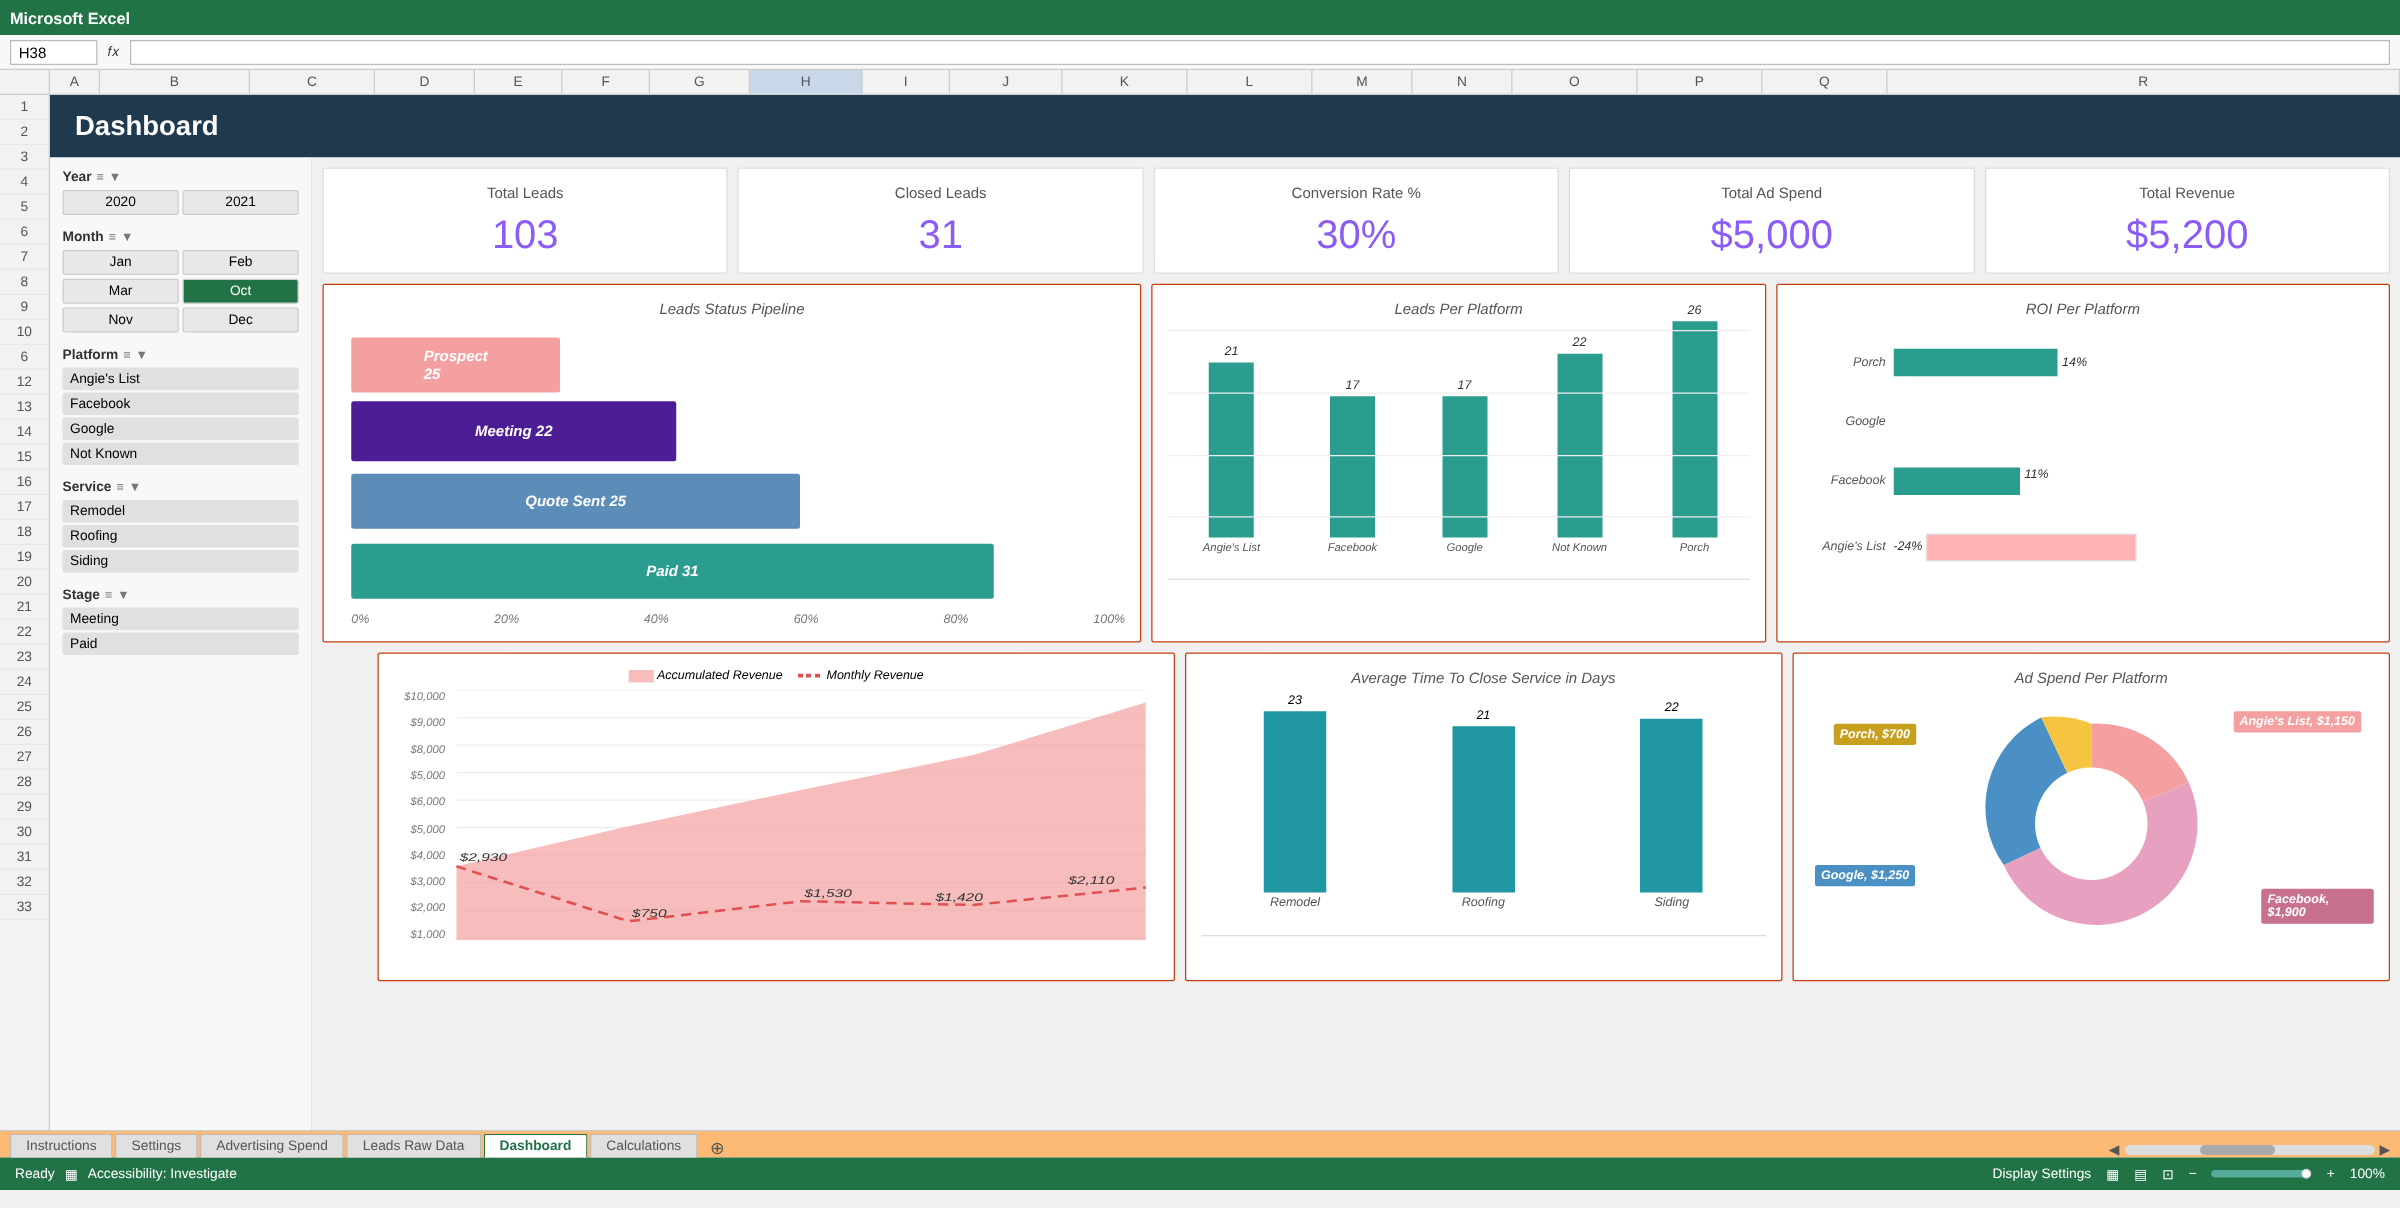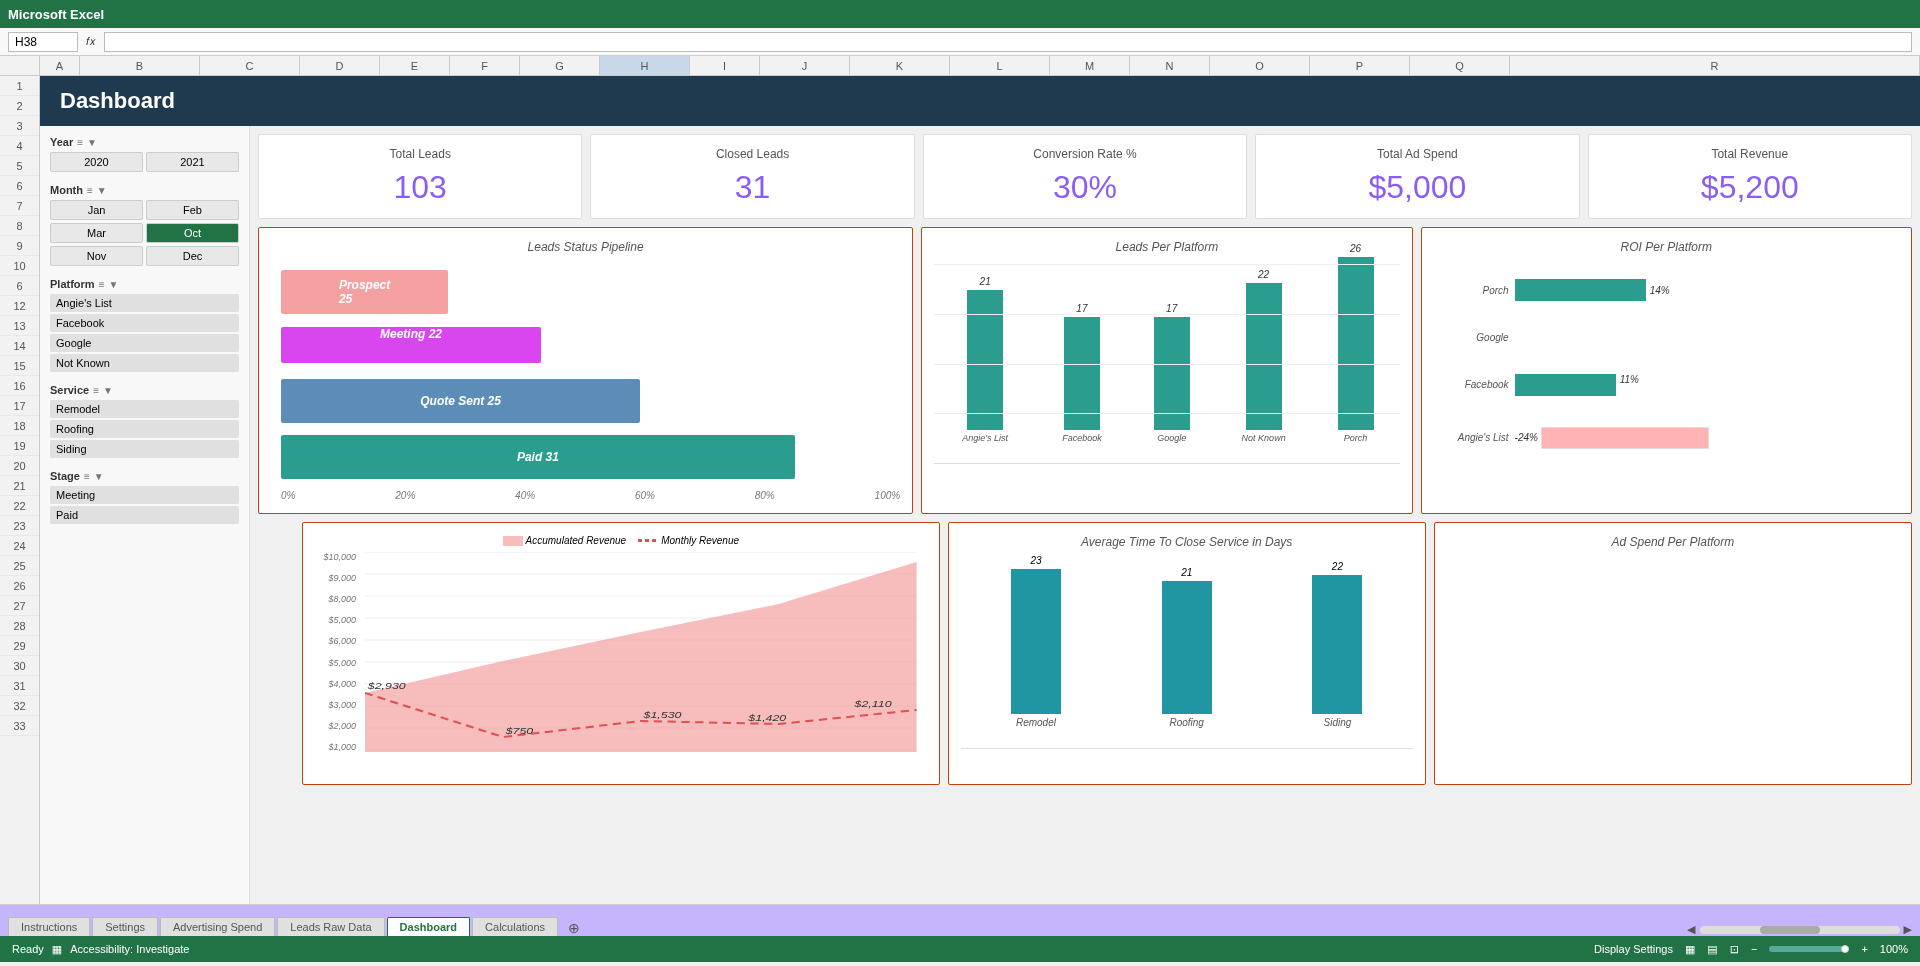--- a/index.html
+++ b/index.html
@@ -63,21 +63,21 @@
     
     .charts-row { display: grid; grid-template-columns: 2fr 1.5fr 1.5fr; gap: 8px; margin-bottom: 8px; }
     .chart-card { background: white; border: 1px solid #c2410c; border-radius: 2px; padding: 12px; font-style: italic; }
     .chart-title { font-size: 12px; color: #555; text-align: center; margin-bottom: 10px; font-weight: 500; }
 
     
     .bottom-row { display: grid; grid-template-columns: 2fr 1.5fr 1.5fr; gap: 8px; padding-left: 44px; }
     .bar-col { display: flex; flex-direction: column; align-items: center; gap: 3px; }
 
     
-    .tab-bar { background: #c4b5fd; border-top: 1px solid #ccc; height: 32px; display: flex; align-items: flex-end; padding: 0 8px; gap: 2px; }
+    .tab-bar { background: #fdba74; border-top: 1px solid #ccc; height: 22px; display: flex; align-items: flex-end; padding: 0 8px; gap: 2px; }
     .tab { background: #e0e0e0; border: 1px solid #bbb; border-bottom: none; padding: 3px 12px; font-size: 11px; cursor: pointer; border-radius: 2px 2px 0 0; color: #555; }
     .tab.active { background: white; color: #217346; border-color: #217346; font-weight: 600; }
     .tab-add { background: none; border: none; font-size: 14px; cursor: pointer; color: #555; padding: 0 8px; }
 
     
     .status-bar { background: #217346; height: 26px; display: flex; align-items: center; justify-content: space-between; padding: 0 12px; }
     .status-left { color: white; font-size: 11px; display: flex; align-items: center; gap: 8px; }
     .status-right { color: white; font-size: 11px; display: flex; align-items: center; gap: 12px; }
 
     
@@ -270,21 +270,21 @@
               <div style="position:relative; padding-left:10px;">
                 <div style="display:flex; flex-direction:column; gap:6px; margin-bottom:8px;">
 
                   <div style="display:flex; align-items:flex-end; height:50px;">
                     <div style="width:27%; background:#f4a0a0; height:44px; display:flex; align-items:center; justify-content:center; color:white; font-weight:bold; font-size:12px; border-radius:2px;">
                       <span>Prospect<br>25</span>
                     </div>
                   </div>
 
                   <div style="display:flex; align-items:center; height:50px;">
-                    <div style="width:42%; background:#d946ef; height:36px; display:flex; justify-content:center; color:white; font-weight:bold; font-size:12px; border-radius:2px;">
+                    <div style="width:42%; background:#4c1d95; height:48px; display:flex; align-items:center; justify-content:center; color:white; font-weight:bold; font-size:12px; border-radius:2px;">
                       <span>Meeting 22</span>
                     </div>
                   </div>
 
                   <div style="display:flex; align-items:center; height:50px;">
                     <div style="width:58%; background:#5b8db8; height:44px; display:flex; align-items:center; justify-content:center; color:white; font-weight:bold; font-size:12px; border-radius:2px;">
                       <span>Quote Sent 25</span>
                     </div>
                   </div>
 
@@ -446,20 +446,39 @@
                 <div style="display:flex; flex-direction:column; align-items:center; gap:3px;">
                   <span style="font-size:10px;">22</span>
                   <div style="background:#2196a3; width:50px; height:139px;"></div>
                   <span style="font-size:10px; color:#555;">Siding</span>
                 </div>
               </div>
             </div>
 
             <div class="chart-card">
               <div class="chart-title">Ad Spend Per Platform</div>
+              <div style="display:flex; align-items:center; justify-content:center; height:200px; position:relative;">
+                <svg width="200" height="200" viewBox="0 0 200 200">
+
+                  <path d="M100,100 L100,20 A80,80 0 0,1 178,67 Z" fill="#f4a0a0"></path>
+
+                  <path d="M100,100 L178,67 A80,80 0 1,1 30,133 Z" fill="#e8a0c0"></path>
+
+                  <path d="M100,100 L30,133 A80,80 0 0,1 60,15 Z" fill="#4a90c4"></path>
+
+                  <path d="M100,100 L60,15 A80,80 0 0,1 100,20 Z" fill="#f5c542"></path>
+
+                  <circle cx="100" cy="100" r="45" fill="white"></circle>
+                </svg>
+
+                <div style="position:absolute; top:10px; right:10px; font-size:10px; font-weight:bold; color:white; background:#f4a0a0; padding:3px 5px; border-radius:2px;">Angie's List, $1,150</div>
+                <div style="position:absolute; bottom:20px; right:0px; font-size:10px; font-weight:bold; color:white; background:#c87090; padding:3px 5px; border-radius:2px; max-width:90px;">Facebook, $1,900</div>
+                <div style="position:absolute; bottom:50px; left:5px; font-size:10px; font-weight:bold; color:white; background:#4a90c4; padding:3px 5px; border-radius:2px;">Google, $1,250</div>
+                <div style="position:absolute; top:20px; left:20px; font-size:10px; font-weight:bold; color:white; background:#c8a020; padding:3px 5px; border-radius:2px;">Porch, $700</div>
+              </div>
             </div>
 
           </div>
         </div>
       </div>
     </div>
   </div>
 </div>
 
 <div class="tab-bar">

